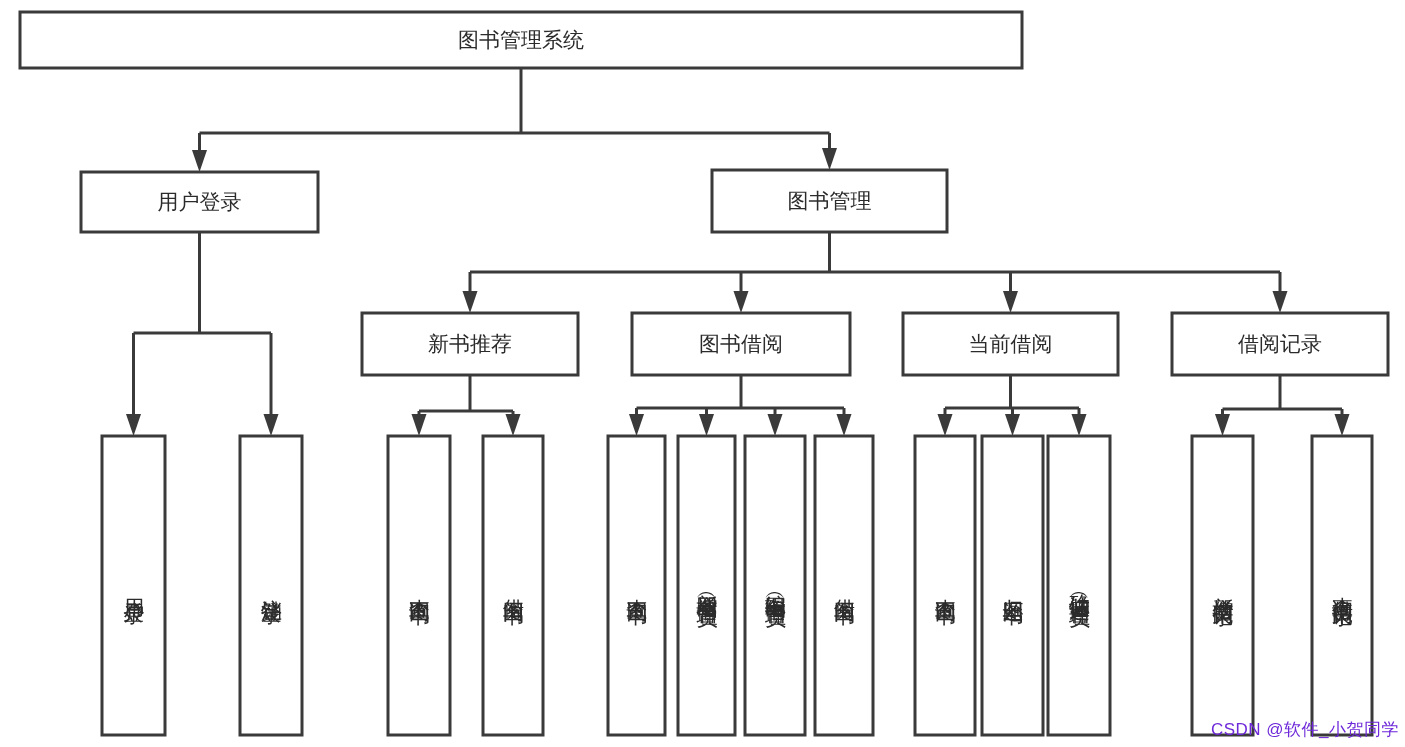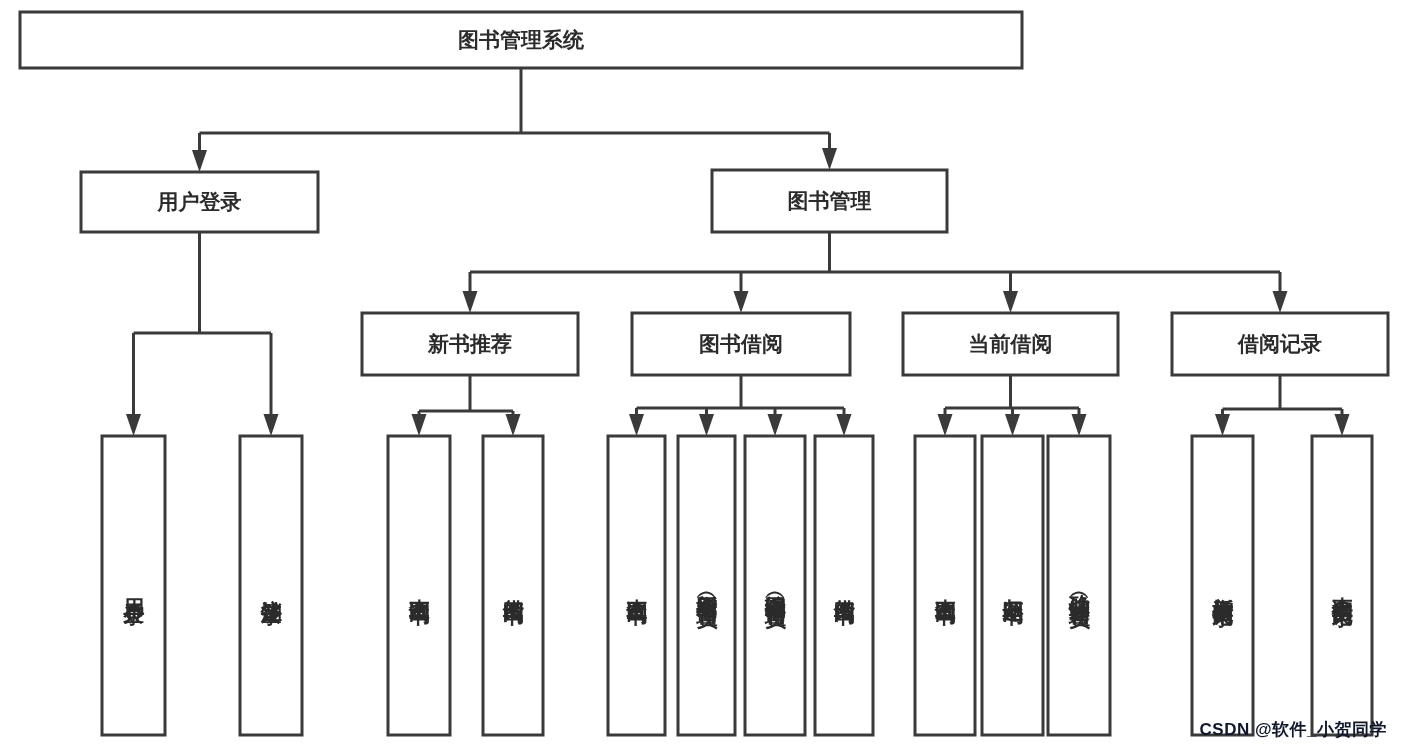--- a/index.html
+++ b/index.html
@@ -11,21 +11,20 @@
     width: 1405px;
     height: 747px;
     font-family: "Liberation Sans", "DejaVu Sans", sans-serif;
     overflow: hidden;
     position: relative;
   }
   #diagram-root {
     position: relative;
     width: 1405px;
     height: 747px;
-    font-weight: bold;
   }
   svg.diagram-canvas {
     position: absolute;
     left: 0;
     top: 0;
     width: 1405px;
     height: 747px;
   }
   .node-box {
     fill: #ffffff;
@@ -60,25 +59,25 @@
     letter-spacing: 2px;
     display: flex;
     align-items: center;
     justify-content: center;
     text-align: center;
     white-space: nowrap;
     pointer-events: none;
   }
   .watermark {
     position: absolute;
-    right: 18px;
+    right: 6px;
     bottom: 6px;
     font-family: "Liberation Sans", "DejaVu Sans", sans-serif;
     font-size: 17px;
-    color: #0f172a;
+    color: #6d28d9;
     letter-spacing: 0.5px;
     white-space: nowrap;
   }
 </style>
 </head>
 <body>
 
 <div id="diagram-root">
   <svg class="diagram-canvas" viewBox="0 0 1405 747">
     <g id="connector-layer">

